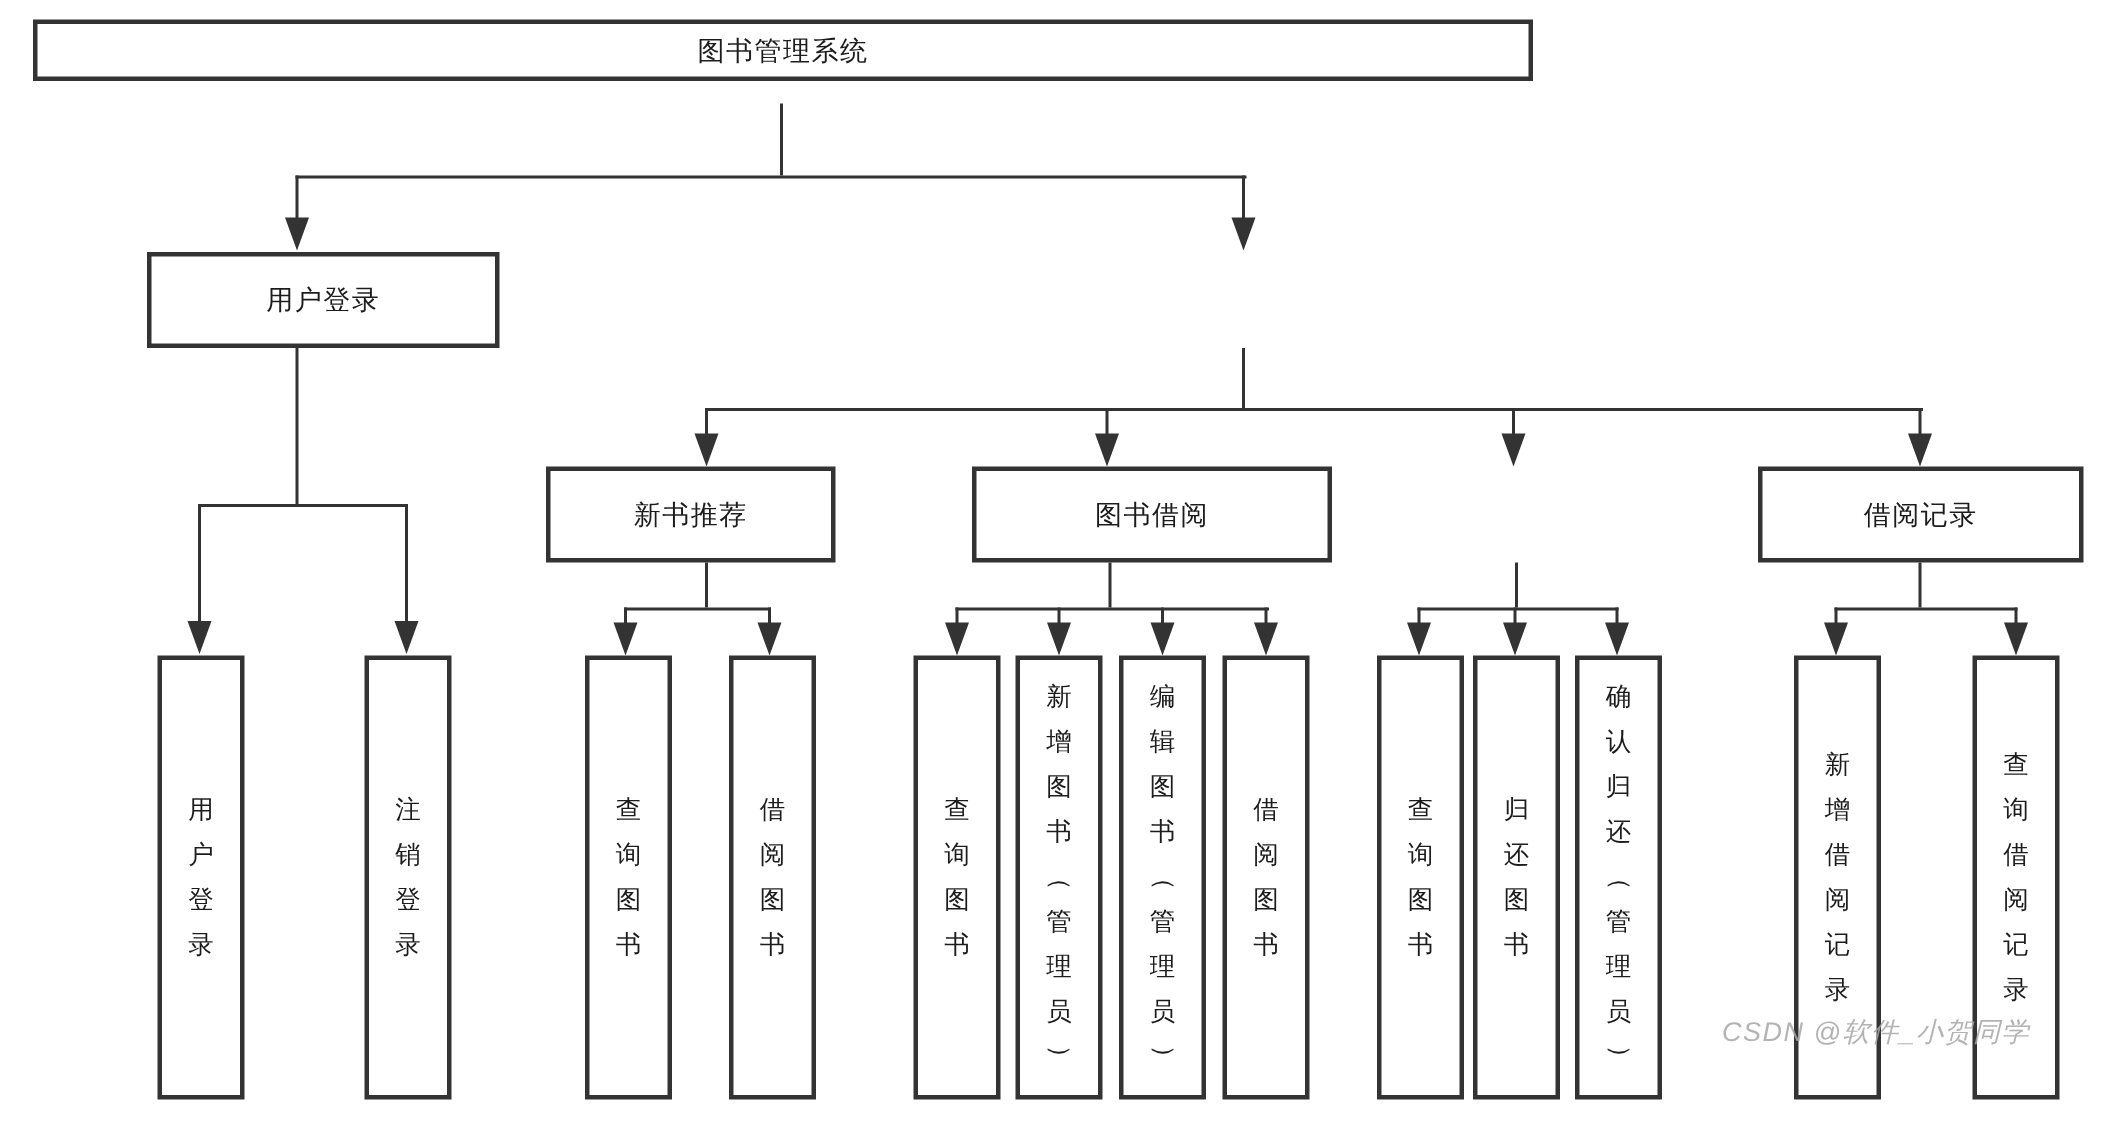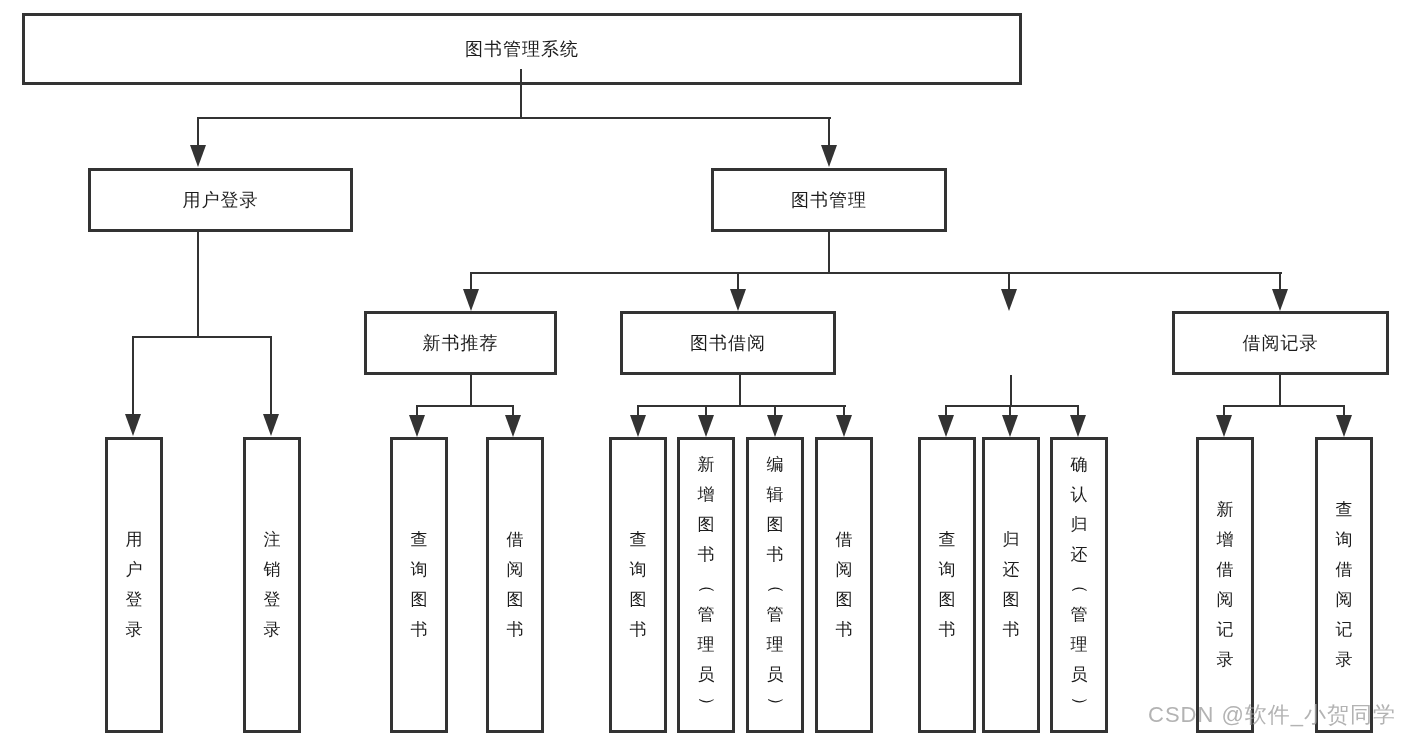--- a/index.html
+++ b/index.html
@@ -51,52 +51,50 @@
   }
   
   .ahead{
     position:absolute;width:0;height:0;
     border-left:8px solid transparent;
     border-right:8px solid transparent;
     border-top:22px solid var(--line);
   }
   .watermark{
     position:absolute;
-    left:1148px;top:700px;
-    font-size:22px;
+    left:1148px;top:676px;
+    font-size:18px;
     color:var(--watermark);
     opacity:0.85;
     white-space:nowrap;
     z-index:5;
     letter-spacing:1px;
+    font-style:italic;
   }
 </style>
 </head>
 <body>
 
 <div class="canvas">
 
-  <div class="hbox" style="left:22px;top:13px;width:1000px;height:72px">
+  <div class="hbox" style="left:22px;top:13px;width:1000px;height:41px">
     <span>图书管理系统</span>
   </div>
 
   <div class="line" style="left:520px;top:69px;width:2px;height:48px"></div>
   <div class="line" style="left:197px;top:117px;width:634px;height:2px"></div>
 
   <div class="line" style="left:197px;top:117px;width:2px;height:30px"></div>
   <div class="ahead" style="left:190px;top:145px"></div>
 
   <div class="line" style="left:828px;top:117px;width:2px;height:30px"></div>
   <div class="ahead" style="left:821px;top:145px"></div>
 
-  <div class="hbox" style="left:88px;top:168px;width:265px;height:64px">
+  <div class="hbox" style="left:98px;top:168px;width:235px;height:64px">
     <span>用户登录</span>
-  </div>
-  <div class="hbox" style="left:711px;top:168px;width:236px;height:64px">
-    <span>图书管理</span>
   </div>
 
   <div class="line" style="left:197px;top:232px;width:2px;height:104px"></div>
   <div class="line" style="left:132px;top:336px;width:140px;height:2px"></div>
   <div class="line" style="left:132px;top:336px;width:2px;height:80px"></div>
   <div class="ahead" style="left:125px;top:414px"></div>
   <div class="line" style="left:270px;top:336px;width:2px;height:80px"></div>
   <div class="ahead" style="left:263px;top:414px"></div>
 
   <div class="line" style="left:828px;top:232px;width:2px;height:40px"></div>
@@ -106,21 +104,21 @@
   <div class="line" style="left:737px;top:272px;width:2px;height:20px"></div>
   <div class="ahead" style="left:730px;top:289px"></div>
   <div class="line" style="left:1008px;top:272px;width:2px;height:20px"></div>
   <div class="ahead" style="left:1001px;top:289px"></div>
   <div class="line" style="left:1279px;top:272px;width:2px;height:20px"></div>
   <div class="ahead" style="left:1272px;top:289px"></div>
 
   <div class="hbox" style="left:364px;top:311px;width:193px;height:64px">
     <span>新书推荐</span>
   </div>
-  <div class="hbox" style="left:620px;top:311px;width:216px;height:64px">
+  <div class="hbox" style="left:648px;top:311px;width:240px;height:64px">
     <span>图书借阅</span>
   </div>
   <div class="hbox" style="left:1172px;top:311px;width:217px;height:64px">
     <span>借阅记录</span>
   </div>
 
   <div class="line" style="left:470px;top:375px;width:2px;height:30px"></div>
   <div class="line" style="left:416px;top:405px;width:98px;height:2px"></div>
   <div class="line" style="left:416px;top:405px;width:2px;height:12px"></div>
   <div class="ahead" style="left:409px;top:415px"></div>

